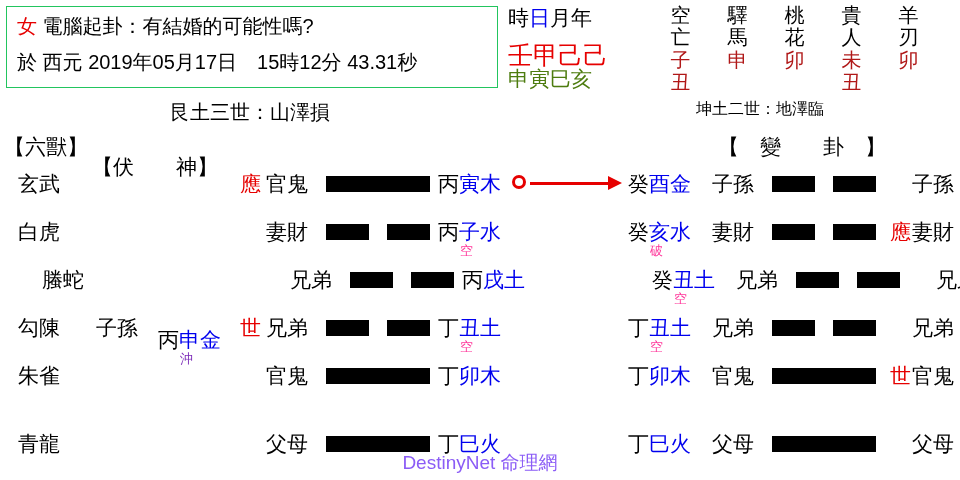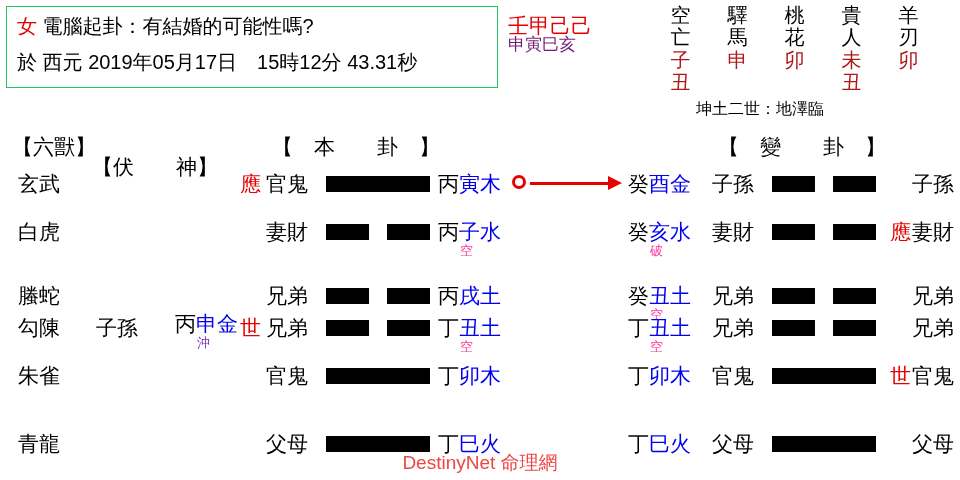--- a/index.html
+++ b/index.html
@@ -20,47 +20,47 @@
   }
   .q-line1{position:absolute;left:10px;top:6px;font-size:20px;white-space:nowrap;}
   .q-line2{position:absolute;left:10px;top:42px;font-size:20px;white-space:nowrap;}
   .red{color:#e60000;}
   .blue{color:#0000ee;}
   .pink{color:#ff3399;}
   .purple{color:#7b29b8;}
 
   .pillars{position:absolute;left:508px;top:4px;width:130px;}
   .pillar-head{font-size:21px;letter-spacing:0px;white-space:nowrap;}
-  .pillar-stems{font-size:21px;color:#e60000;white-space:nowrap;margin-top:11px;line-height:1.0;}
-  .pillar-branches{font-size:17px;color:#701a75;white-space:nowrap;line-height:1.0;}
+  .pillar-stems{font-size:25px;color:#e60000;white-space:nowrap;margin-top:11px;line-height:1.0;}
+  .pillar-branches{font-size:21px;color:#4d7c0f;white-space:nowrap;line-height:1.0;}
 
   .shensha{position:absolute;left:652px;top:4px;width:300px;display:flex;gap:0px;}
   .ss-col{width:57px;text-align:center;}
   .ss-c1{font-size:20px;line-height:1.12;}
   .ss-c2{font-size:20px;line-height:1.12;}
   .ss-v1{font-size:20px;line-height:1.12;color:#b01818;}
   .ss-v2{font-size:20px;line-height:1.12;color:#b01818;min-height:22px;}
 
   .gua-name-left{position:absolute;left:0px;top:99px;width:500px;text-align:center;font-size:20px;}
   .gua-name-right{position:absolute;left:560px;top:99px;width:400px;text-align:center;font-size:16px;}
 
   
   .hdr{position:absolute;top:133px;font-size:21px;white-space:nowrap;}
-  .hdr-beast{left:12px;font-family:Liberation Serif, serif;}
+  .hdr-beast{left:4px;font-family:Liberation Serif, serif;}
   .hdr-hidden{left:92px;margin-top:20px;}
   .hdr-ben{left:272px;}
   .hdr-bian{left:718px;}
 
   
   .row{position:absolute;left:0;width:812px;height:48px;}
   .cell{position:absolute;font-size:21px;white-space:nowrap;}
 
   .c-beast{left:18px;top:4px;}
   .c-hidden-god{left:96px;top:4px;}
-  .c-hidden-gz{left:158px;top:0;margin-left:17px;}
+  .c-hidden-gz{left:158px;top:16px;}
   .c-shi-l{left:240px;top:4px;color:#e60000;}
   .c-god-l{left:266px;top:4px;}
   .c-gz-l{left:438px;top:4px;}
   .c-gz-r{left:628px;top:4px;}
   .c-god-r{left:712px;top:4px;}
   .c-shi-r{left:890px;top:4px;color:#e60000;}
   .c-god-r2{left:912px;top:4px;}
 
   .sub{position:absolute;font-size:13px;top:26px;line-height:1;}
 
@@ -74,40 +74,41 @@
   .yin .bar.b{left:61px;width:43px;}
 
   
   .change{position:absolute;left:512px;top:8px;width:110px;height:22px;}
   .circle-o{position:absolute;left:0;top:1px;width:14px;height:14px;border:3px solid #e60000;border-radius:50%;box-sizing:border-box;}
   .arrow-line{position:absolute;left:18px;top:8px;width:82px;height:3px;background:#e60000;}
   .arrow-head{position:absolute;left:96px;top:2px;width:0;height:0;border-top:7px solid transparent;border-bottom:7px solid transparent;border-left:14px solid #e60000;}
 
   .watermark{
     position:absolute;left:0;top:450px;width:960px;text-align:center;
-    font-size:19px;color:#ef4444;
+    font-size:19px;color:#8b5cf6;
   }
 </style>
 </head>
 <body>
 
 <div class="root">
 
   <div class="query-box">
     <div class="q-line1">
       <span class="red">女</span>
       <span>電腦起卦：有結婚的可能性嗎?</span>
     </div>
     <div class="q-line2">
       <span>於 西元</span>
       <span>2019年05月17日　15時12分 43.31秒</span>
     </div>
   </div>
 
   <div class="pillars">
+    <div class="pillar-head"><span>時</span><span class="blue">日</span><span>月</span><span>年</span></div>
     <div class="pillar-stems">壬甲己己</div>
     <div class="pillar-branches">申寅巳亥</div>
   </div>
 
   <div class="shensha">
     <div class="ss-col">
       <div class="ss-c1">空</div>
       <div class="ss-c2">亡</div>
       <div class="ss-v1">子</div>
       <div class="ss-v2">丑</div>
@@ -131,25 +132,25 @@
       <div class="ss-v2">丑</div>
     </div>
     <div class="ss-col">
       <div class="ss-c1">羊</div>
       <div class="ss-c2">刃</div>
       <div class="ss-v1">卯</div>
       <div class="ss-v2"></div>
     </div>
   </div>
 
+  <div class="gua-name-left">艮土三世：山澤損</div>
   <div class="gua-name-right">坤土二世：地澤臨</div>
 
   <div class="hdr hdr-beast">【六獸】</div>
   <div class="hdr hdr-hidden">【伏　　神】</div>
-  <div class="hdr hdr-ben">【　本　　卦　】</div>
   <div class="hdr hdr-bian">【　變　　卦　】</div>
 
   <div class="row" style="top:166px;">
     <div class="cell c-beast">玄武</div>
     <div class="cell c-hidden-god"></div>
     <div class="cell c-hidden-gz"><span></span><span class="blue"></span></div>
     <div class="cell c-shi-l">應</div>
     <div class="cell c-god-l">官鬼</div>
     <div class="lines left yang">
         <div class="bar"></div>
@@ -183,21 +184,21 @@
     <div class="cell c-gz-r"><span>癸</span><span class="blue">亥水</span><span class="sub pink" style="left:22px;">破</span></div>
     <div class="cell c-god-r">妻財</div>
     <div class="lines right yin">
         <div class="bar a"></div>
         <div class="bar b"></div>
       </div>
     <div class="cell c-shi-r">應</div>
     <div class="cell c-god-r2">妻財</div>
   </div>
 
-  <div class="row" style="top:278px;">
+  <div class="row" style="top:262px;margin-left:24px;">
     <div class="cell c-beast">螣蛇</div>
     <div class="cell c-hidden-god"></div>
     <div class="cell c-shi-l"></div>
     <div class="cell c-god-l">兄弟</div>
     <div class="lines left yin">
         <div class="bar a"></div>
         <div class="bar b"></div>
       </div>
     <div class="cell c-gz-l"><span>丙</span><span class="blue">戌土</span><span class="sub pink" style="left:22px;"></span></div>
     <div class="cell c-gz-r"><span>癸</span><span class="blue">丑土</span><span class="sub pink" style="left:22px;">空</span></div>

